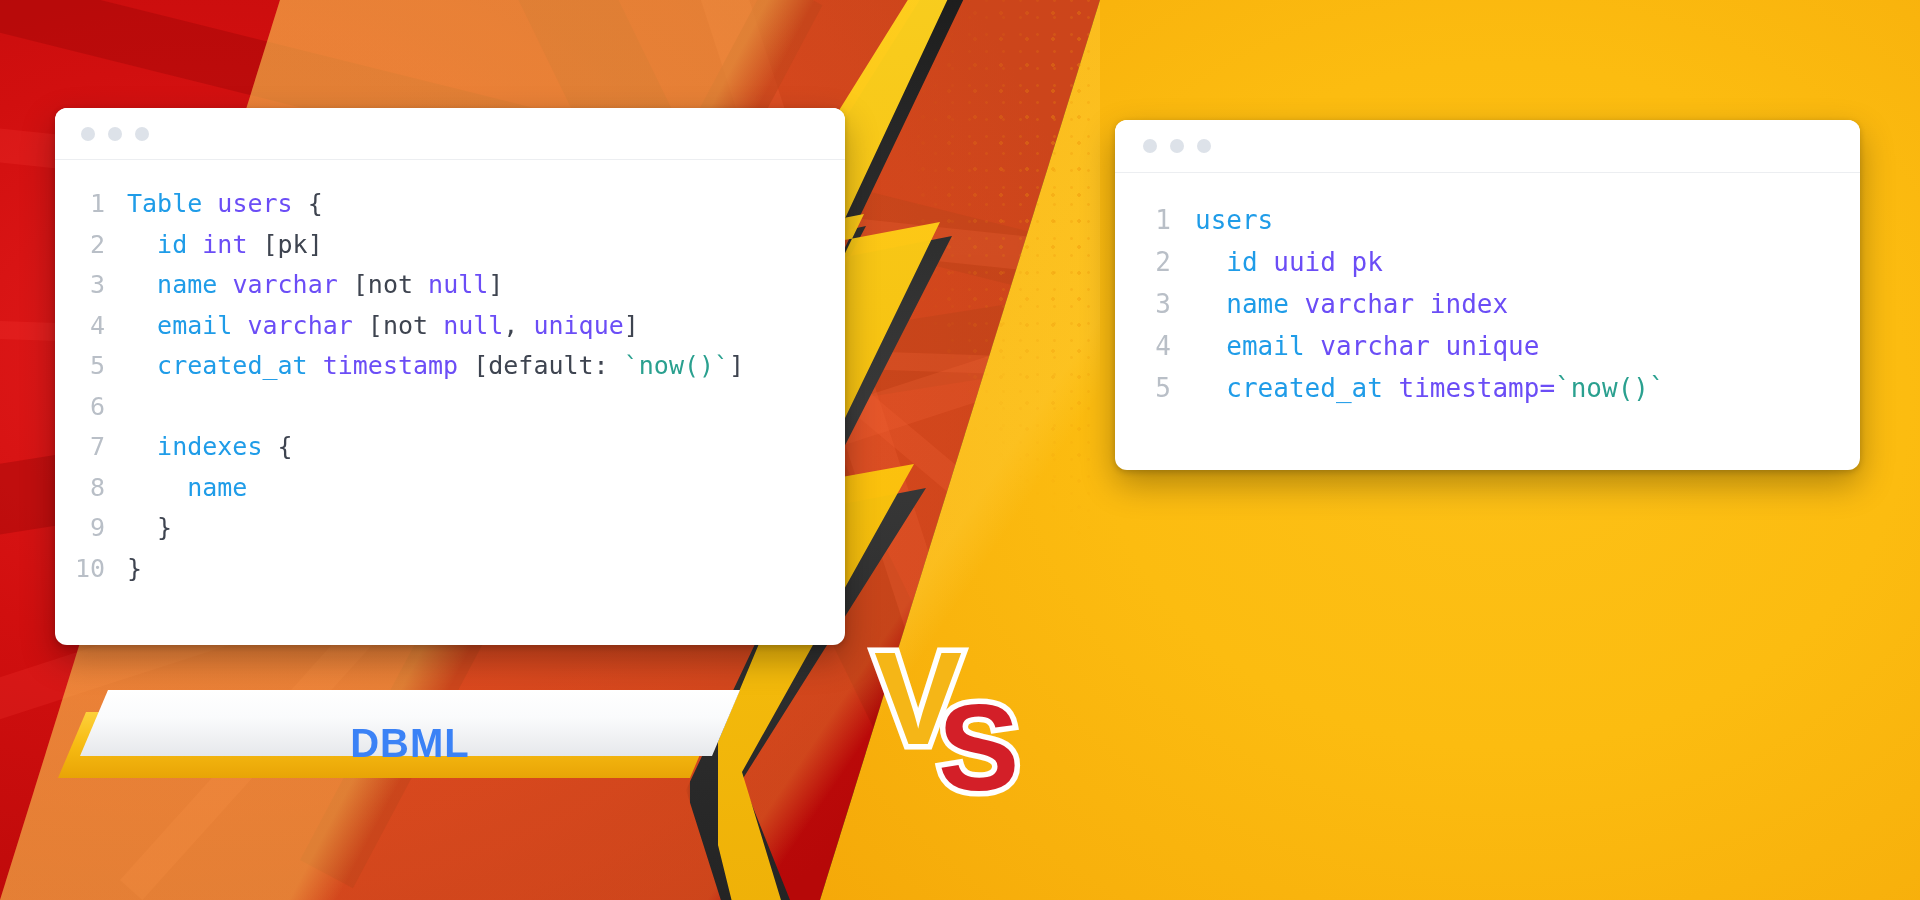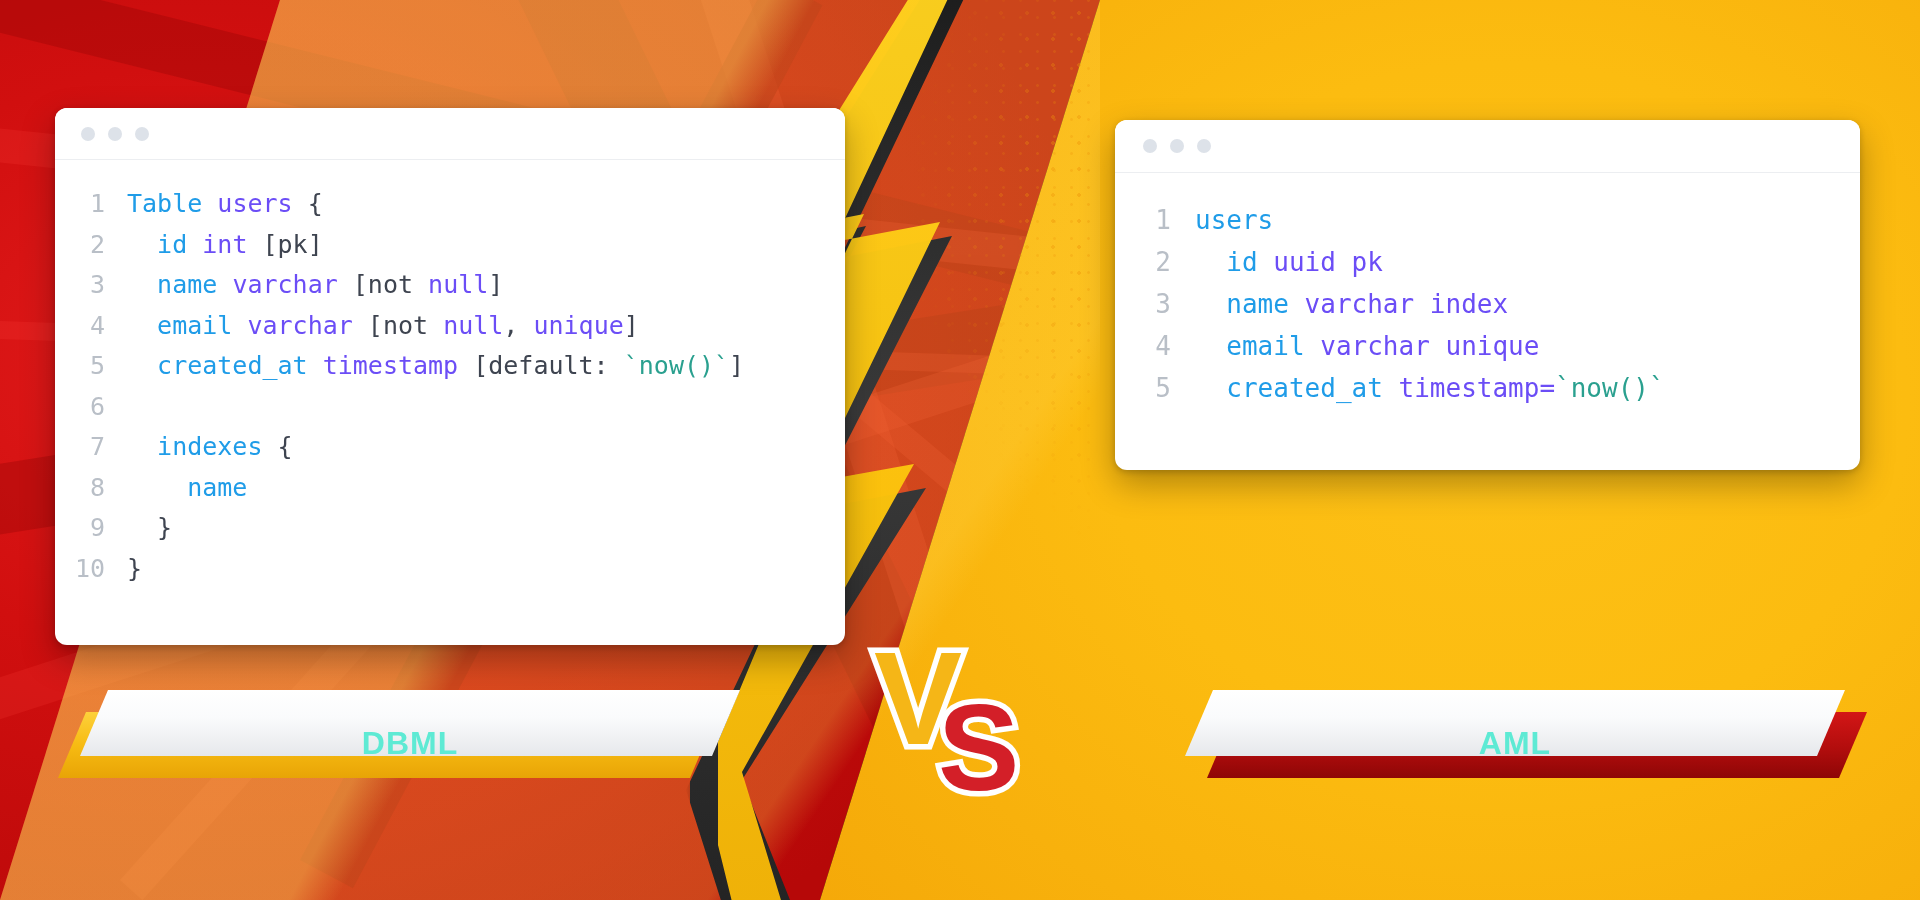--- a/index.html
+++ b/index.html
@@ -172,23 +172,23 @@
     background: linear-gradient(180deg, #ffffff 0%, #fafbfc 42%, #e6e8eb 100%);
     clip-path: polygon(28px 0, 100% 0, calc(100% - 28px) 100%, 0 100%);
     box-shadow: 0 3px 8px rgba(0,0,0,.18);
   }
 
   .banner-text {
     position: absolute; inset: 0;
     display: flex; align-items: center; justify-content: center;
     font-family: "Liberation Sans", sans-serif;
     font-weight: bold;
-    font-size: 32px;
+    font-size: 40px;
     letter-spacing: 1px;
-    color: #5eead4;
+    color: #3b82f6;
     z-index: 3;
     margin-top: 40px;
   }
 </style>
 </head>
 <body>
 
 <div id="stage">
 
   <div class="half half-left"></div>
@@ -236,19 +236,14 @@
       <text id="vs-s" x="66" y="168" font-family="Liberation Sans, sans-serif" font-weight="bold" font-size="122" fill="#d31f28" stroke="#ffffff" stroke-width="11" paint-order="stroke fill">S</text>
     </svg>
   </div>
 
   <div class="banner banner-left">
     <div class="shadow"></div>
     <div class="plate"></div>
     <div class="banner-text">DBML</div>
   </div>
 
-  <div class="banner banner-right">
-    <div class="shadow"></div>
-    <div class="plate"></div>
-    <div class="banner-text">AML</div>
-  </div>
 
 </div>
 
 </body></html>

